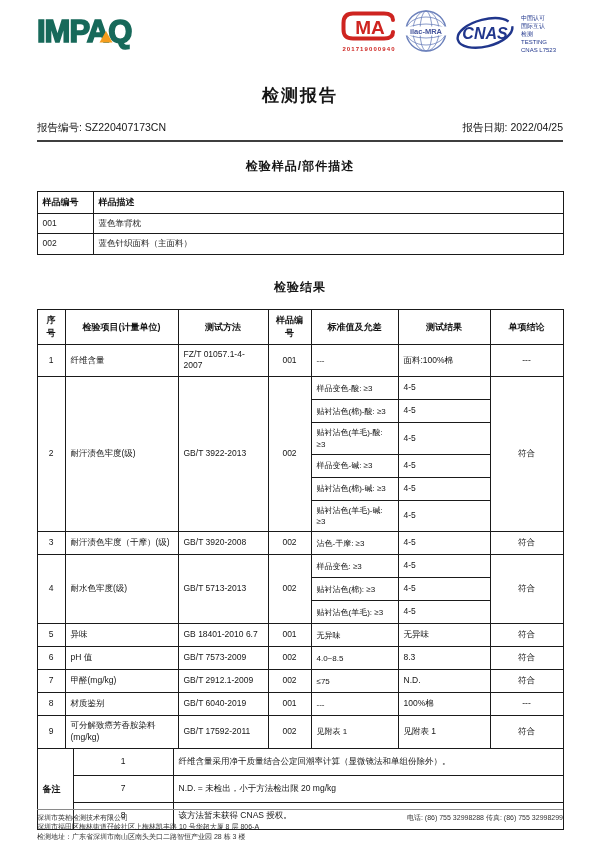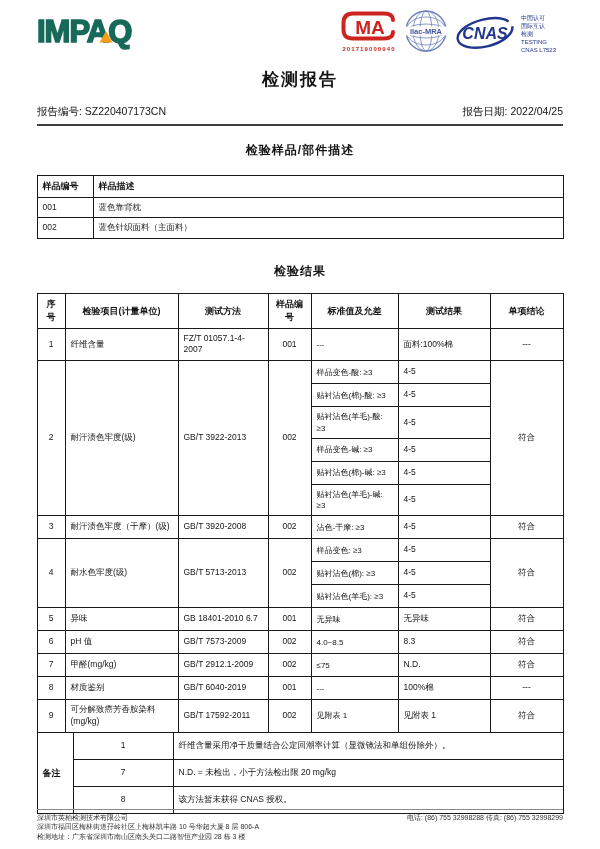--- a/index.html
+++ b/index.html
@@ -10,21 +10,21 @@
   
   .hdr { position:relative; height:58px; margin-top:8px; }
   .impaq { position:absolute; left:37px; top:4px; }
   .marks { position:absolute; right:35px; top:0; display:flex; align-items:center; gap:5px; }
   .cma-wrap { text-align:center; }
   .cma-num { font-size:6px; letter-spacing:1.1px; color:var(--cma-red); margin-top:1px; font-weight:bold; }
   .cnas-txt { width:44px; color:var(--cnas-blue); font-size:6px; line-height:8px; padding-top:6px; }
   .cnas-txt div { white-space:nowrap; }
 
   
-  .title { text-align:center; font-size:17px; font-weight:bold; margin-top:2px; letter-spacing:2px; }
+  .title { text-align:center; font-size:17px; font-weight:bold; margin-top:18px; letter-spacing:2px; }
   .meta { display:flex; justify-content:space-between; margin:14px 37px 0 37px;
           font-size:10.5px; font-weight:normal; }
   .meta-rule { margin:5px 37px 0 37px; border-top:2px solid #3f3f3f; }
 
   .sect-h { text-align:center; font-size:12px; font-weight:bold; margin-top:16px; letter-spacing:1px; }
 
   
   table { border-collapse:collapse; table-layout:fixed; width:526px; margin:0 auto; }
   td,th { border:1px solid #1a1a1a; font-size:8.5px; line-height:1.4; padding:4px 5px;
           vertical-align:middle; word-wrap:break-word; }

